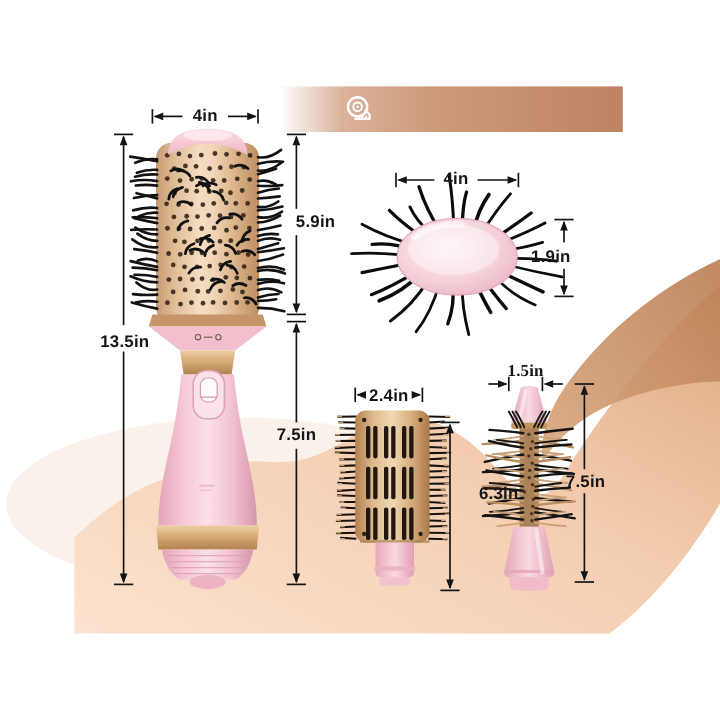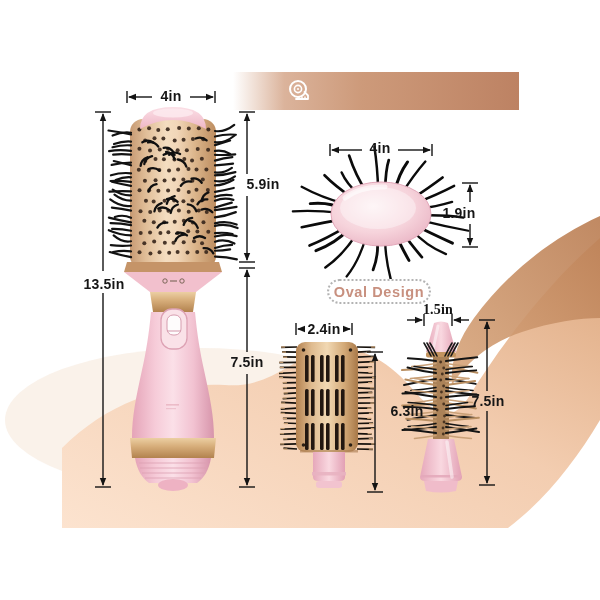--- a/index.html
+++ b/index.html
@@ -5,21 +5,21 @@
   html,body{margin:0;padding:0;background:#fff;}
   .canvas{position:relative;width:600px;height:600px;background:#ffffff;overflow:hidden;
           font-family:"Liberation Sans",sans-serif;}
   #art{position:absolute;left:0;top:0;}
   .banner{position:absolute;left:233px;top:72px;width:286px;height:38px;display:flex;align-items:center;
           background:linear-gradient(90deg, rgba(218,178,152,0) 0%, rgba(210,160,130,.8) 18%, #cd9a7a 45%, #bd8263 100%);}
   .banner .bicon{margin-left:54px;width:26px;height:26px;flex:0 0 auto;}
   .banner span{margin-left:12px;font-weight:700;font-size:19px;color:#ffffff;letter-spacing:.5px;white-space:nowrap;}
   .dim{position:absolute;font-weight:700;font-size:14px;line-height:1;color:#161616;width:50px;
        text-align:center;letter-spacing:.2px;}
-  .dim.left{text-align:center;}
+  .dim.left{text-align:right;}
   .pill{position:absolute;left:327px;top:279px;width:104px;height:25px;border:2px dotted #b3b3b3;
         border-radius:15px;display:flex;align-items:center;justify-content:center;background:#ffffff;box-sizing:border-box;}
   .pill span{font-weight:700;font-size:14.5px;color:#c8907f;letter-spacing:.6px;}
 </style>
 </head>
 <body>
 
 <div class="canvas">
 
   <svg id="art" width="600" height="600" viewBox="0 0 600 600">
@@ -602,17 +602,14 @@
   <div class="dim" style="left:238px;top:177px;">5.9in</div>
   <div class="dim" style="left:79px;top:277px;">13.5in</div>
   <div class="dim" style="left:222px;top:355px;">7.5in</div>
   <div class="dim" style="left:355px;top:141px;">4in</div>
   <div class="dim" style="left:434px;top:206px;">1.9in</div>
   <div class="dim" style="left:299px;top:322px;text-align:center;">2.4in</div>
   <div class="dim left" style="left:382px;top:404px;">6.3in</div>
   <div class="dim" style="left:413px;top:303px;font-family:Liberation Serif, serif;">1.5in</div>
   <div class="dim" style="left:463px;top:394px;">7.5in</div>
 
-  <div class="pill">
-    <span>Oval Design</span>
-  </div>
 
 </div>
 
 </body></html>

